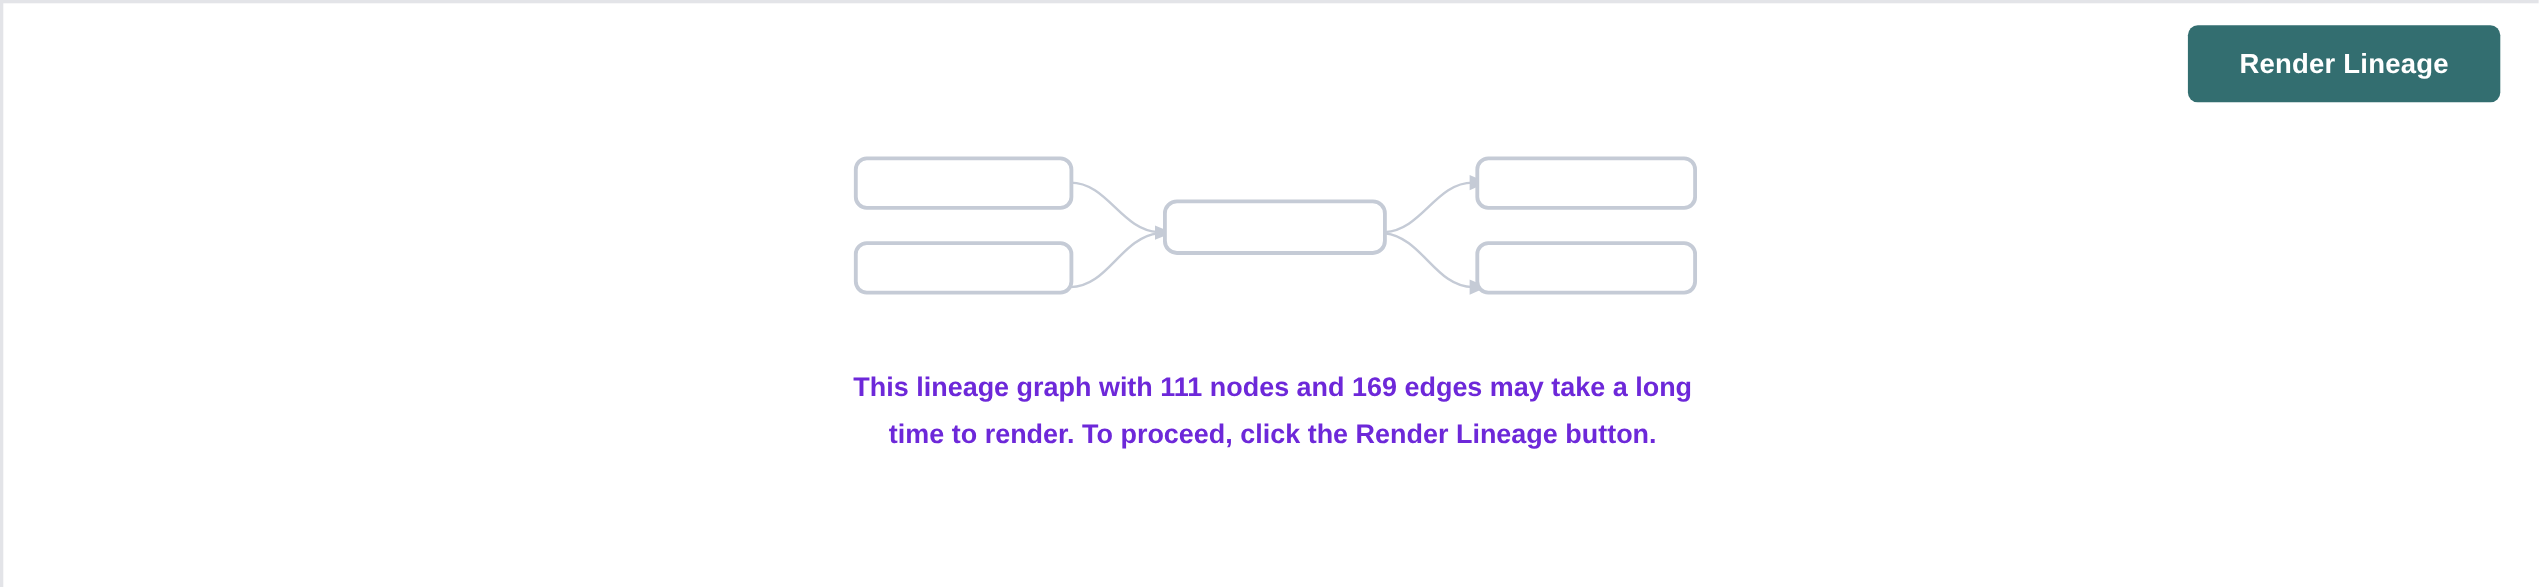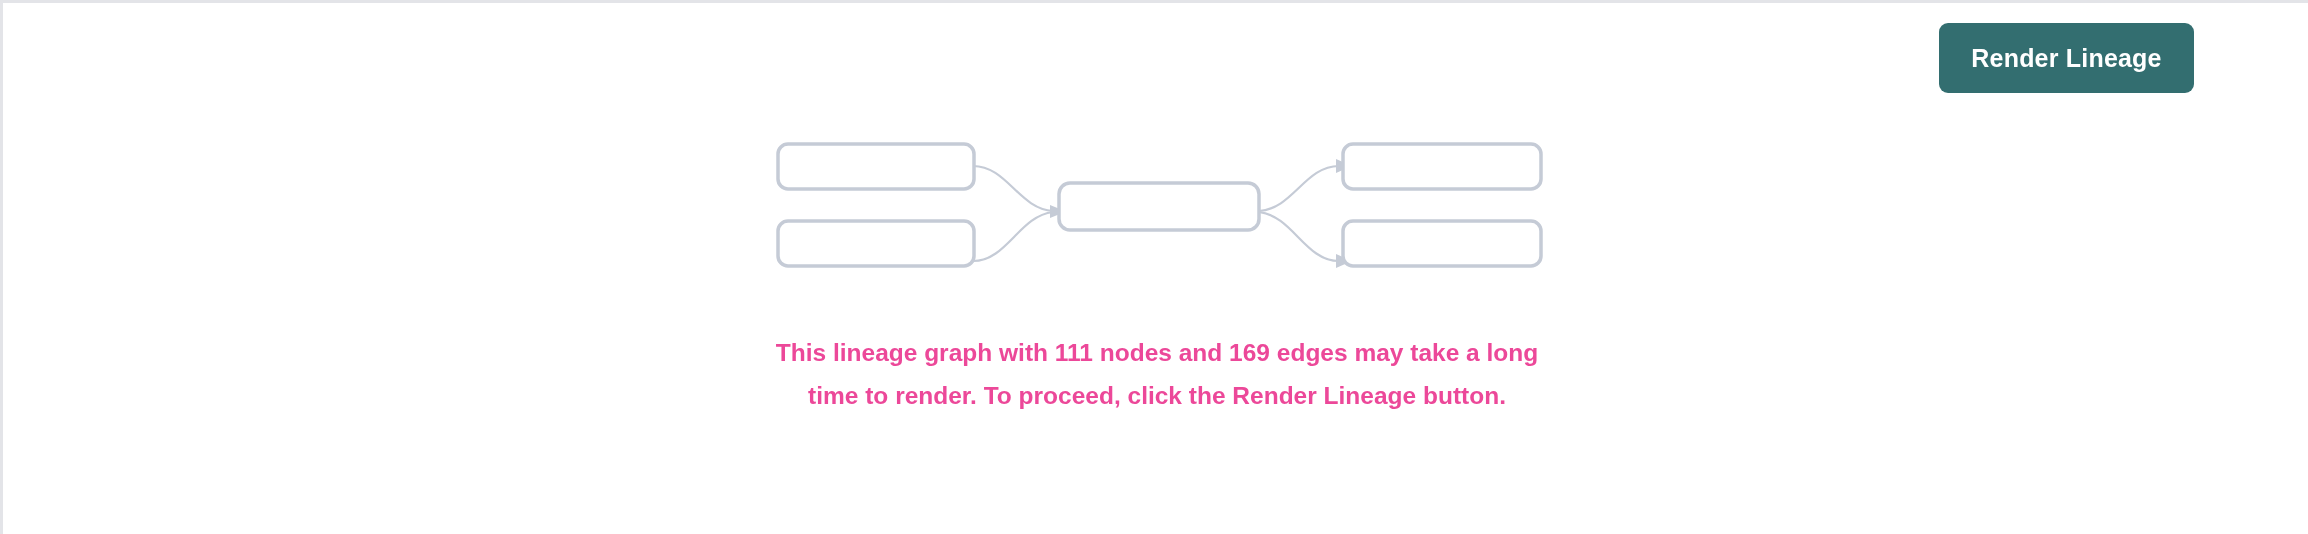--- a/index.html
+++ b/index.html
@@ -19,23 +19,23 @@
     background: #ffffff;
     border-top: 3px solid #e3e4e8;
     border-left: 3px solid #e3e4e8;
     box-sizing: border-box;
     overflow: hidden;
   }
 
   
   .render-lineage-button {
     position: absolute;
-    left: 1936px;
+    left: 1986px;
     top: 20px;
-    width: 255px;
+    width: 284px;
     height: 70px;
     background: #336e70;
     color: #ffffff;
     border: none;
     border-radius: 9px;
     font-family: "Liberation Sans", sans-serif;
     font-size: 25px;
     font-weight: bold;
     letter-spacing: 0.2px;
     line-height: 70px;
@@ -84,21 +84,21 @@
     fill: #c5cbd6;
   }
 
   
   .empty-state-message {
     position: absolute;
     left: 754px;
     top: 328px;
     width: 800px;
     margin: 0;
-    color: #ec4899;
+    color: #6d28d9;
     font-family: "Liberation Sans", sans-serif;
     font-size: 24.5px;
     font-weight: bold;
     line-height: 43px;
     text-align: center;
   }
 </style>
 </head>
 <body>
 

